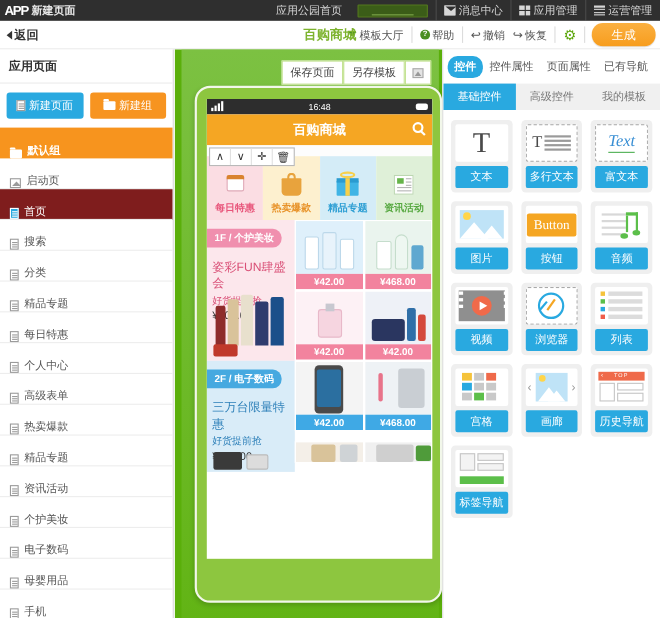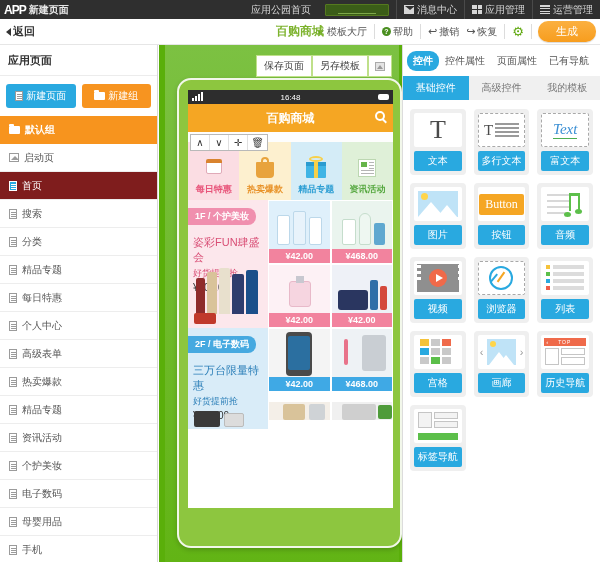--- a/index.html
+++ b/index.html
@@ -65,21 +65,21 @@
     position:absolute; left:0; top:45px; width:158px; bottom:0;
     background:#fff; border-right:1px solid #d9d9d9; overflow:hidden;
   }
   #sb-head { padding:8px 8px 7px 8px; font-weight:bold; color:#333; font-size:11px; border-bottom:1px solid #ececec;}
   #sb-btns { display:flex; gap:6px; padding:8px 6px; }
   .sb-btn { flex:1; border-radius:3px; color:#fff; font-size:10px; text-align:center; padding:5px 0; display:flex; align-items:center; justify-content:center; gap:3px;}
   .sb-btn.blue { background:#29a9e0; }
   .sb-btn.orange { background:#f79420; }
   .sb-list { }
   .sb-item {
-    height:28px; display:flex; align-items:center; gap:5px; padding-left:9px;
+    height:28px; display:flex; align-items:flex-end; gap:5px; padding-left:9px;
     border-bottom:1px solid #ededed; color:#555; font-size:10px;
   }
   .sb-item.group { background:#f7941e; color:#fff; border-bottom:none; font-weight:bold;}
   .sb-item.active { background:#7f1d1d; color:#fff; }
   .ico-doc { width:8px;height:10px;background:#fff;border:1px solid #9b9b9b; position:relative; flex:none;}
   .ico-doc:before{content:"";position:absolute;left:1px;top:2px;width:5px;height:1px;background:#9b9b9b;box-shadow:0 2px 0 #9b9b9b,0 4px 0 #9b9b9b;}
   .sb-item.active .ico-doc{border-color:#fff;background:#29a9e0;}
   .sb-item.active .ico-doc:before{background:#fff;box-shadow:0 2px 0 #fff,0 4px 0 #fff;}
   .ico-folder{width:11px;height:8px;background:#fff;border-radius:1px;position:relative;flex:none;}
   .ico-folder:before{content:"";position:absolute;left:0;top:-2px;width:5px;height:2px;background:#fff;border-radius:1px 1px 0 0;}

